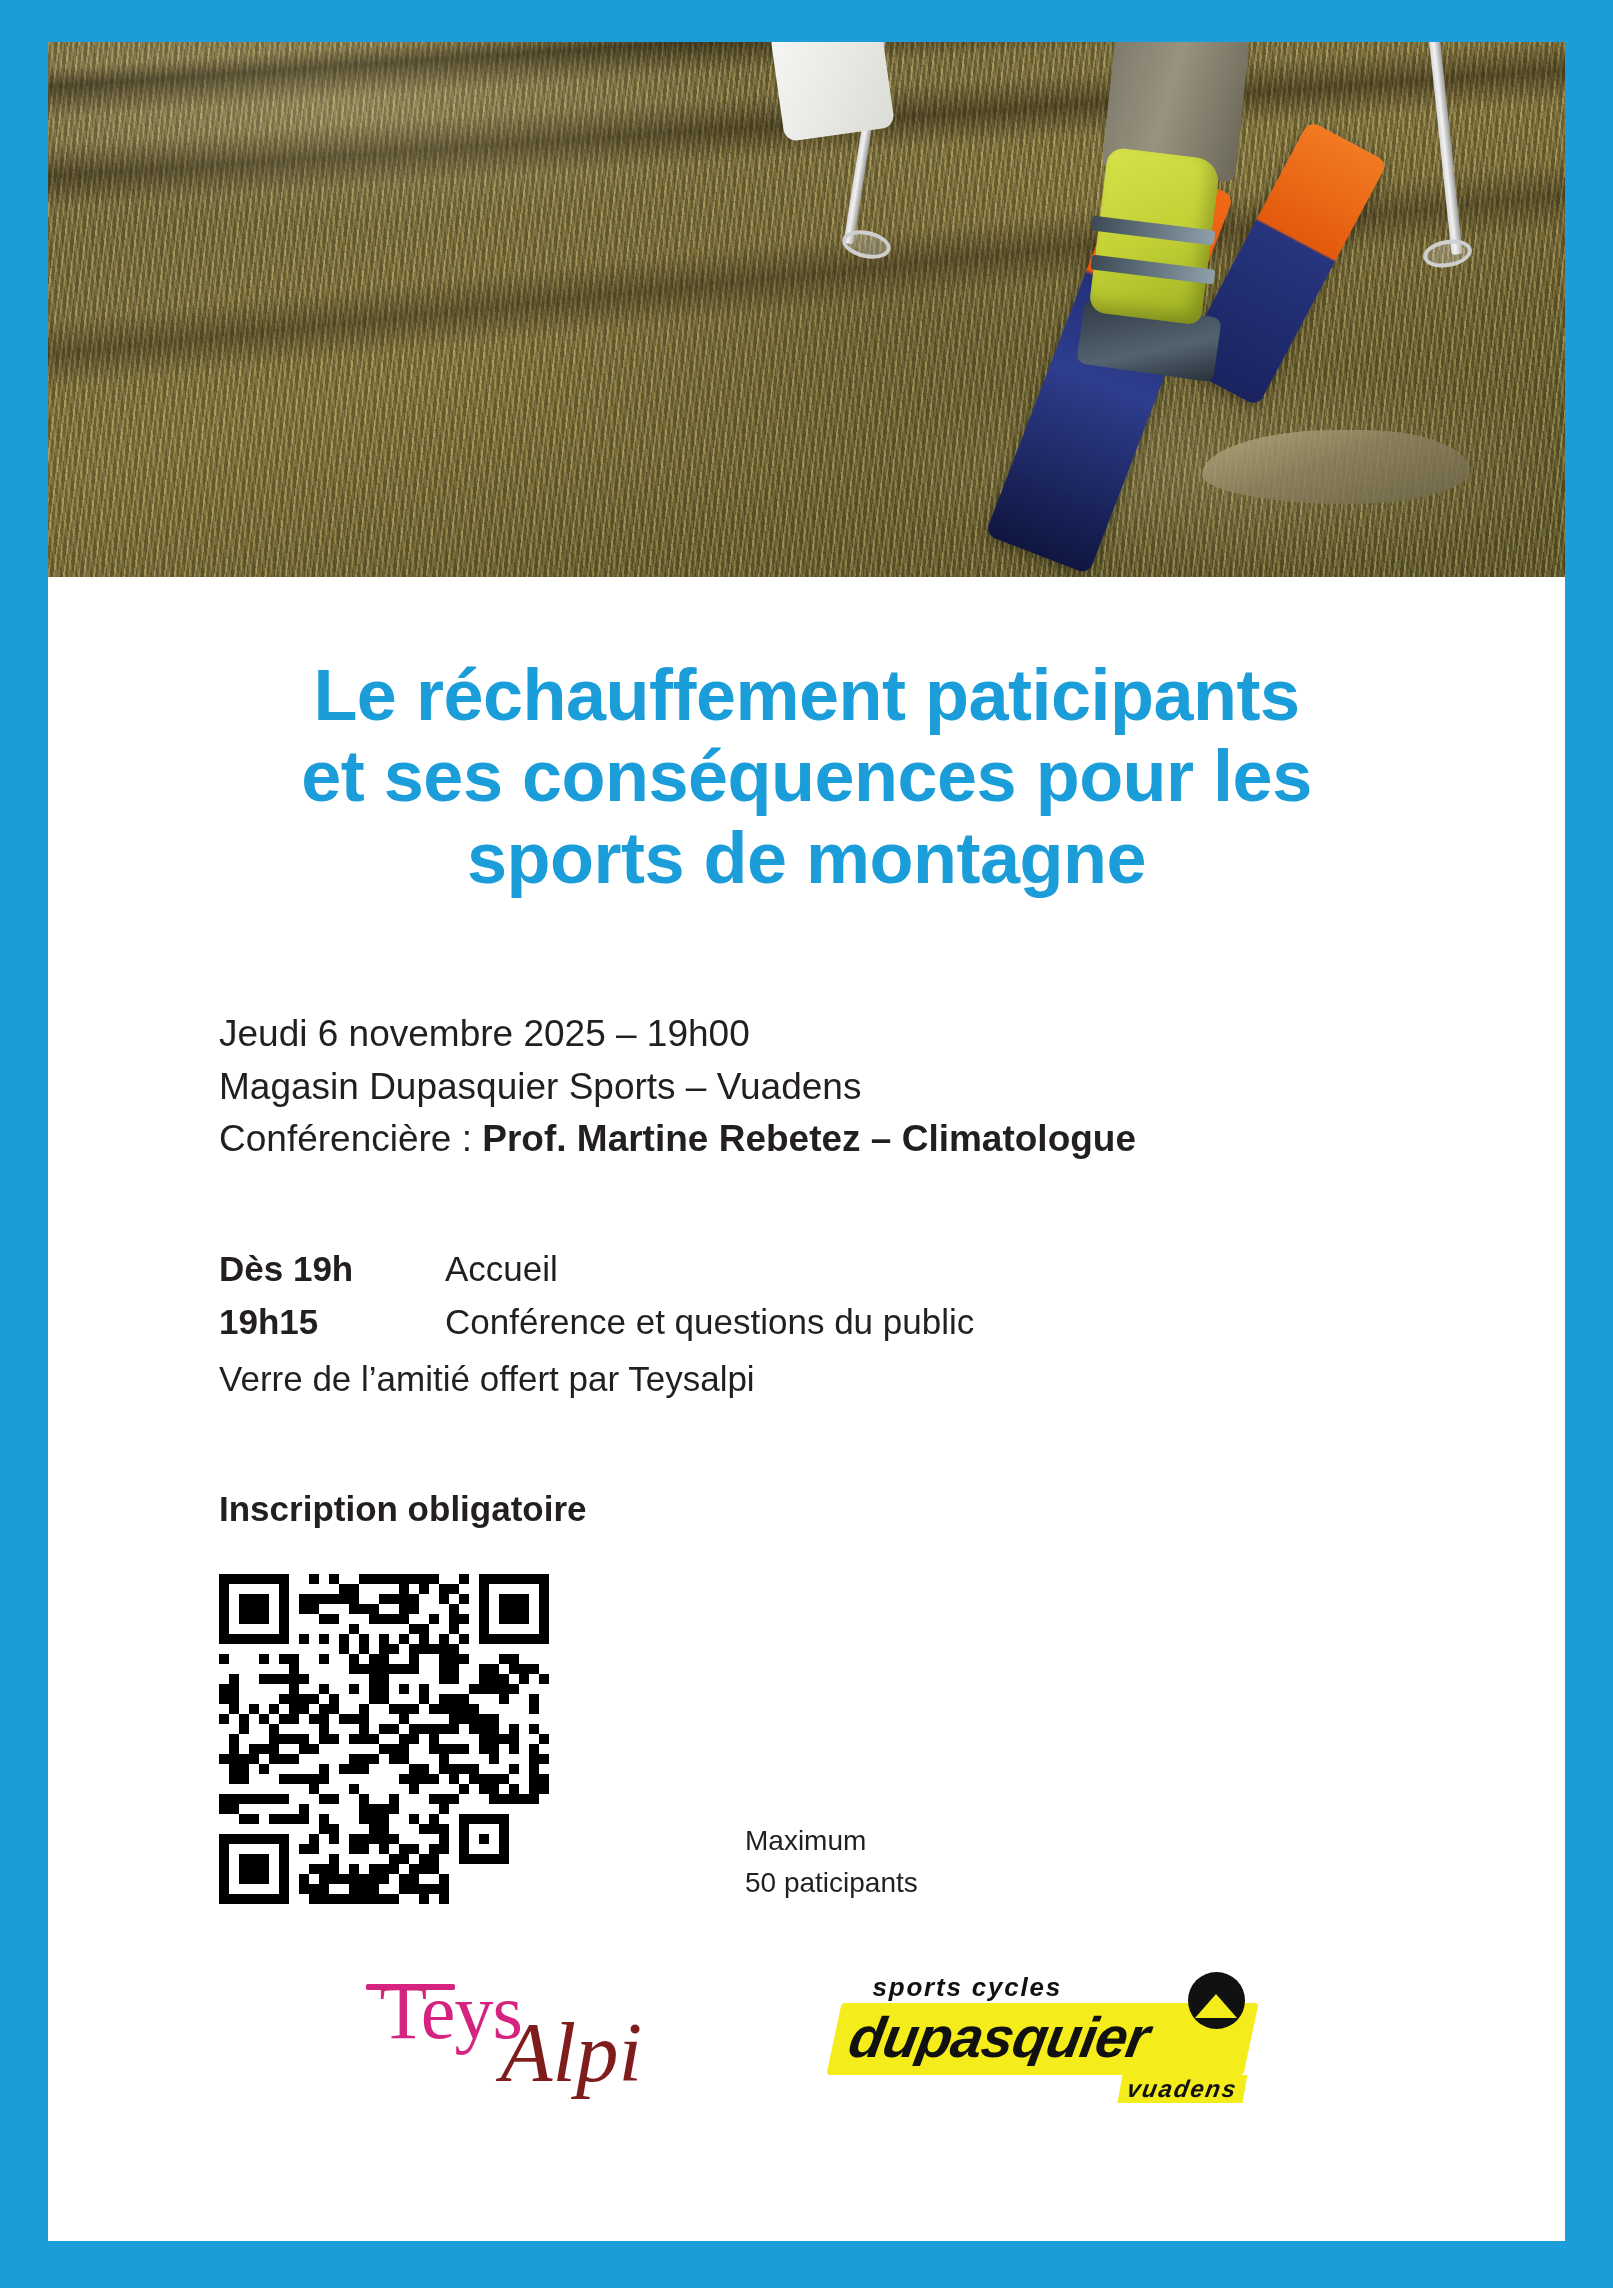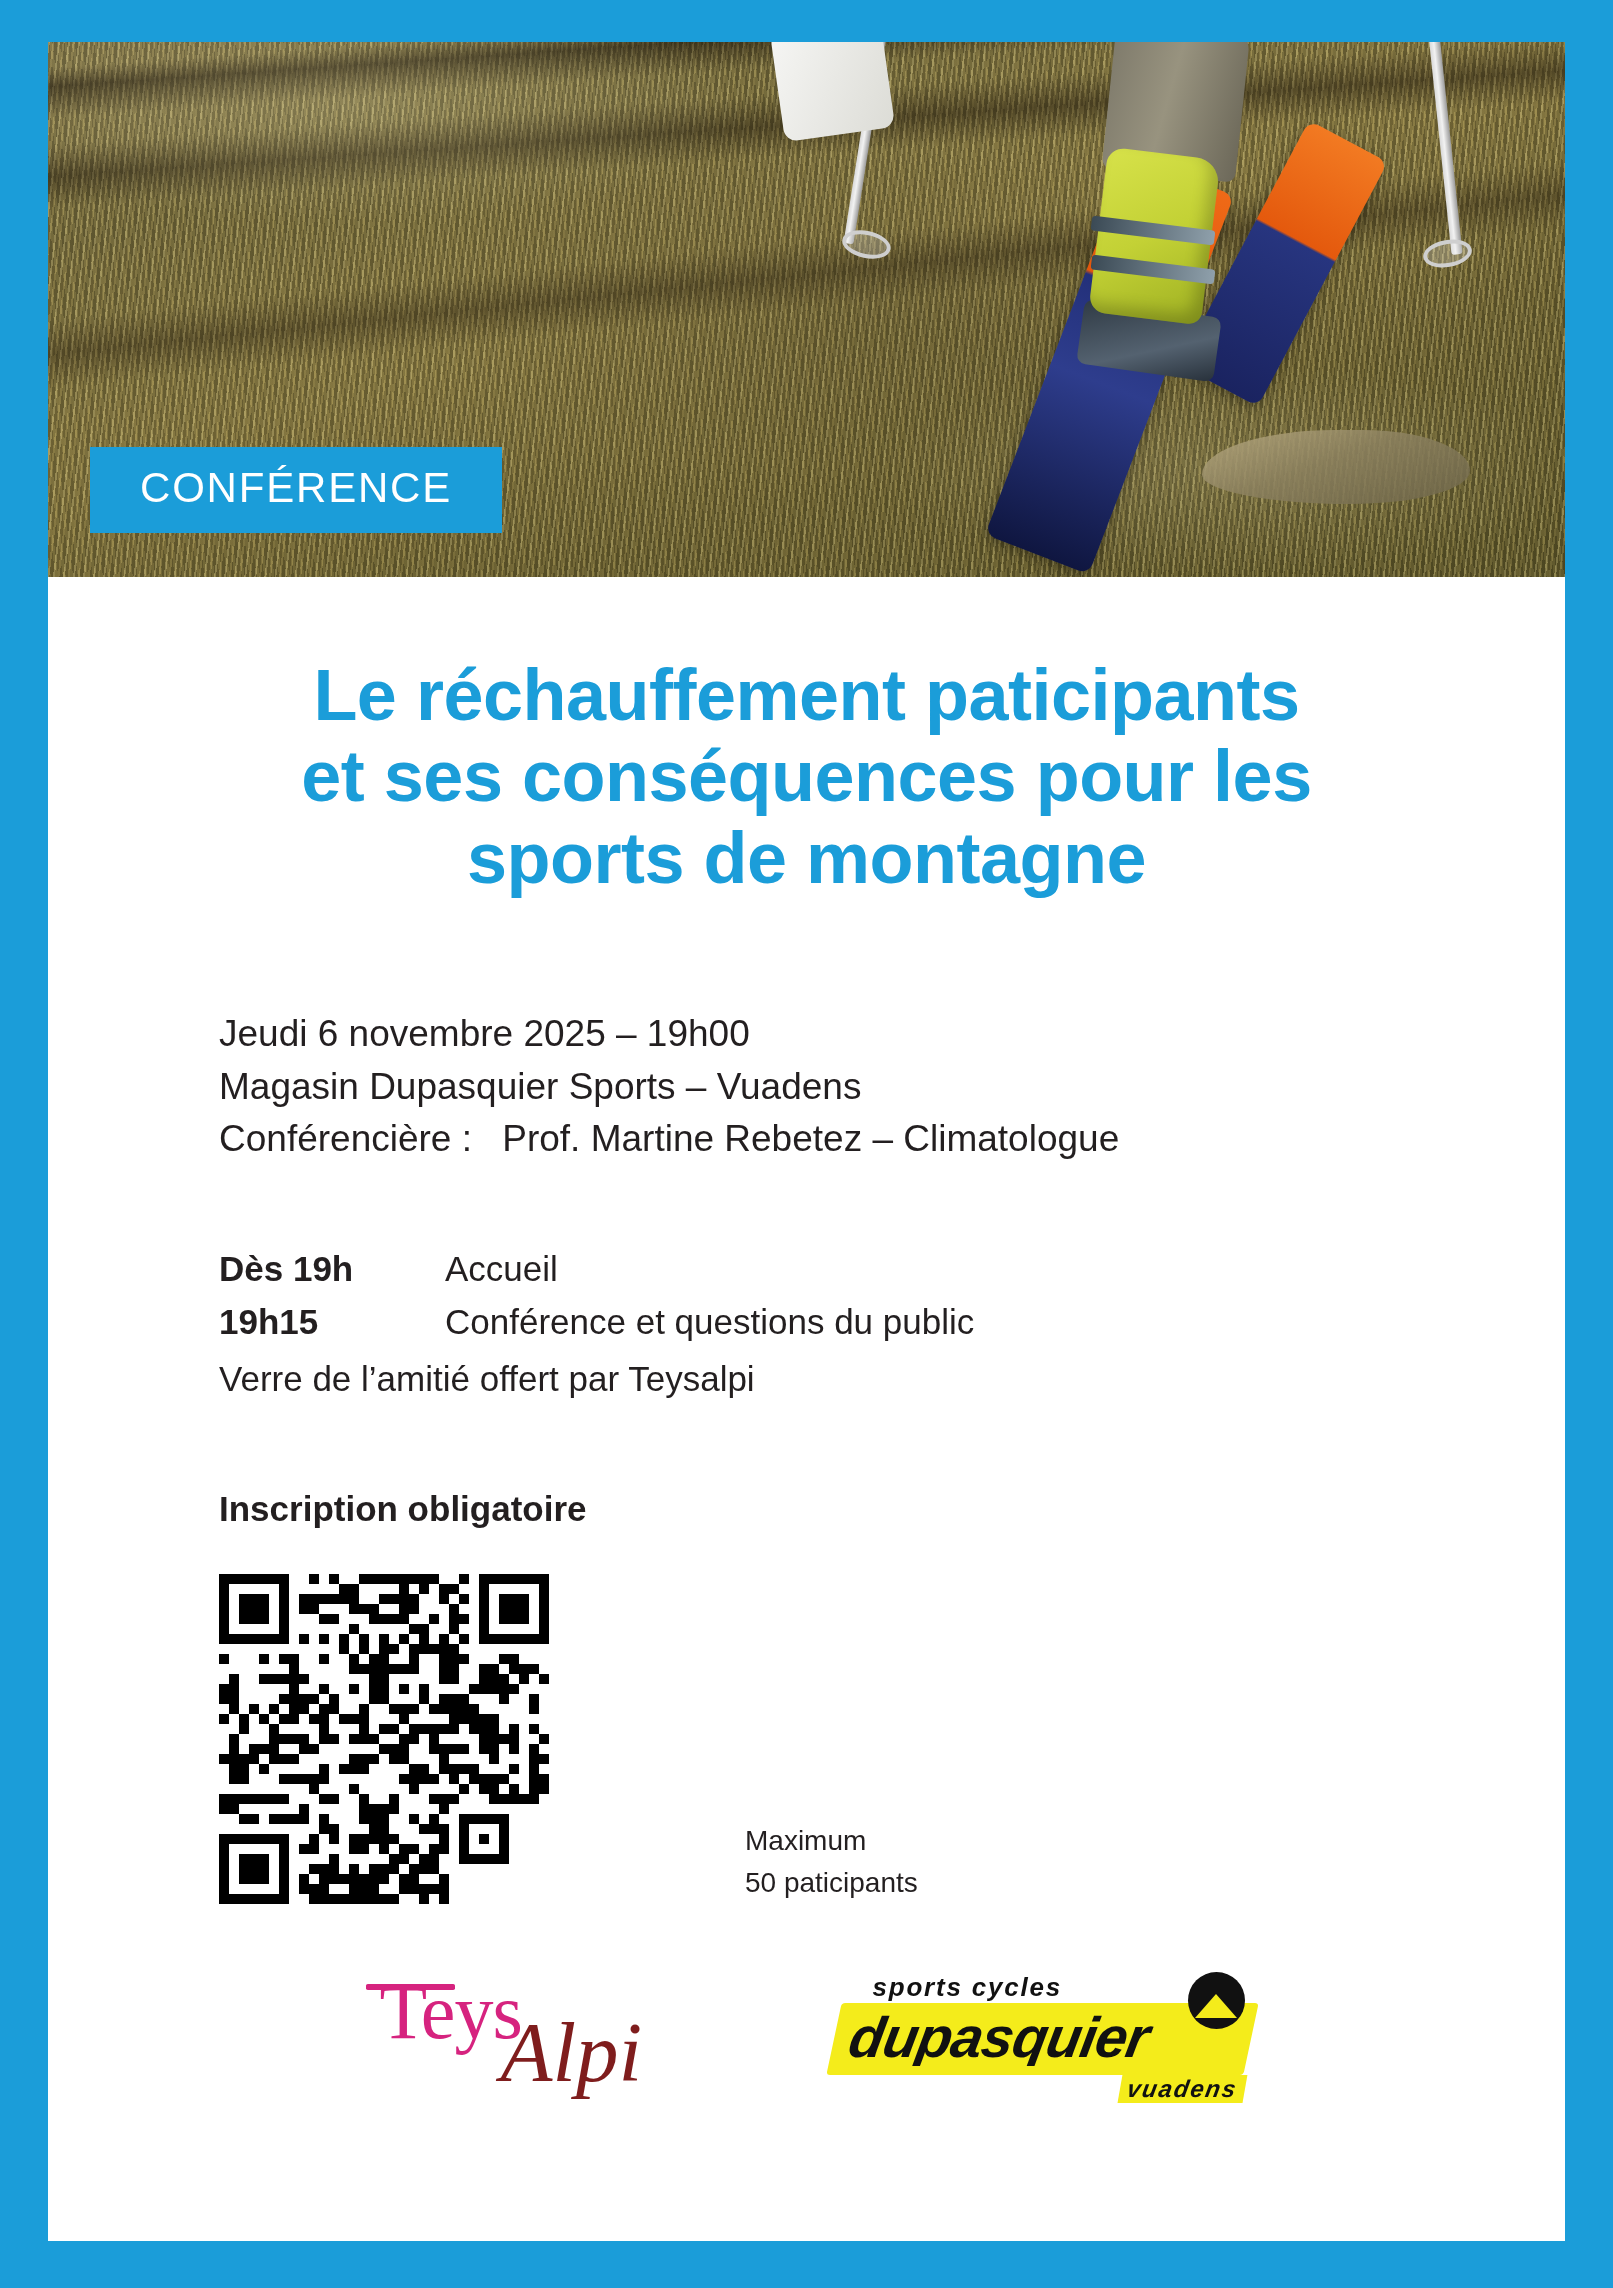--- a/index.html
+++ b/index.html
@@ -183,21 +183,21 @@
     letter-spacing: -0.5px;
   }
   .title span { display: block; }
 
   .meta {
     margin-top: 109px;
     padding-left: 92px;
     color: #231f20;
     font: 400 37px/1.42 "Liberation Sans", sans-serif;
   }
-  .meta .b { font-weight: 400; margin-left: 20px; }
+  .meta .b { font-weight: 700; }
 
   .schedule {
     margin-top: 76px;
     padding-left: 92px;
     color: #231f20;
     font: 400 35px/1.52 "Liberation Sans", sans-serif;
   }
   .srow { display: flex; }
   .srow .t { width: 226px; font-weight: 700; }
   .srow .d { font-weight: 400; }
@@ -347,21 +347,20 @@
         <div class="trouser"></div>
 
         <div class="ski back"></div>
         <div class="ski front"></div>
         <div class="binding"></div>
         <div class="boot"></div>
         <div class="boot-buckle"></div>
         <div class="boot-buckle b2"></div>
       </div>
 
-      <div class="ribbon">CONFÉRENCE</div>
     </div>
 
     <div class="body">
 
       <h1 class="title">
         <span>Le réchauffement paticipants</span>
         <span>et ses conséquences pour les</span>
         <span>sports de montagne</span>
       </h1>
 

